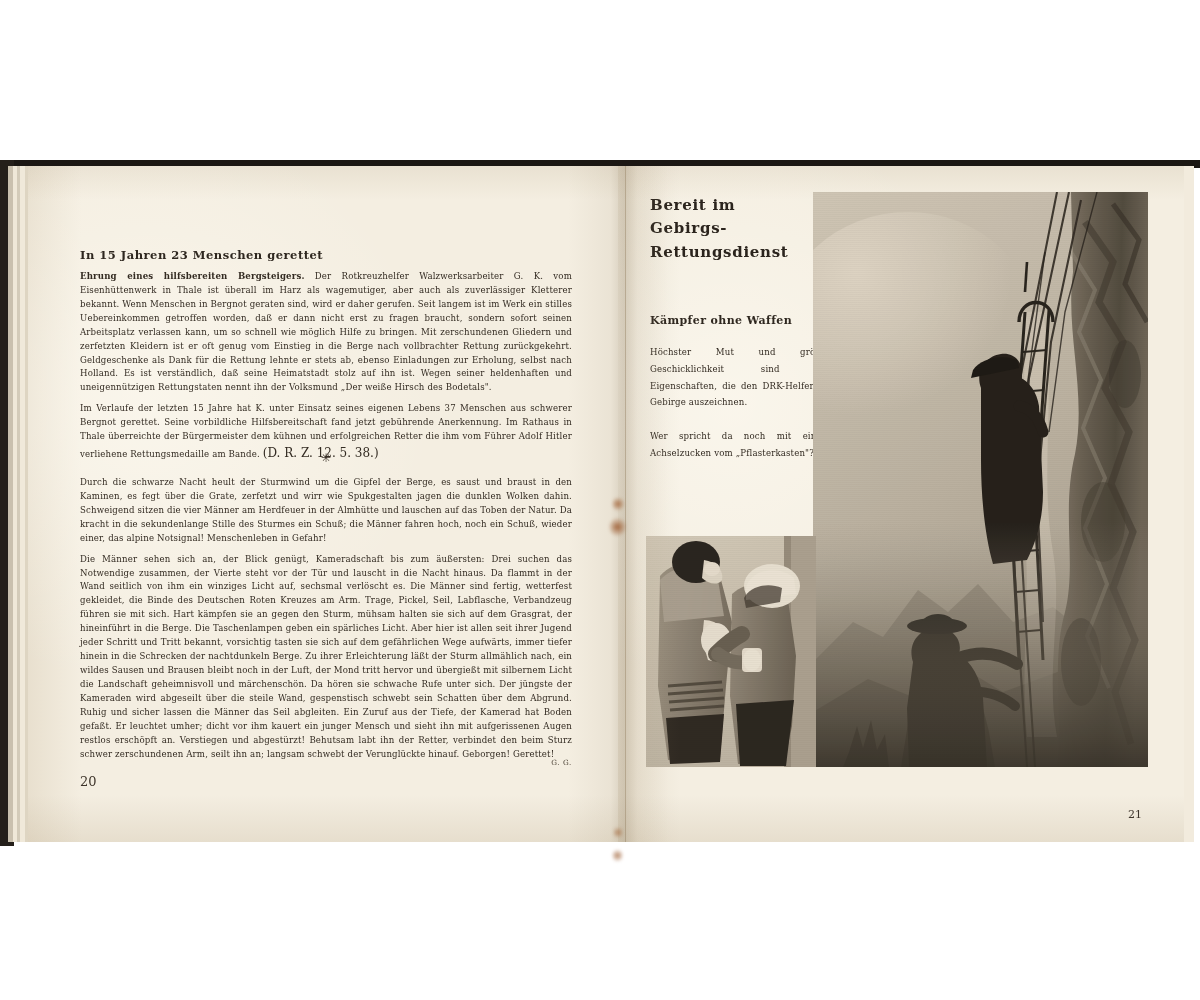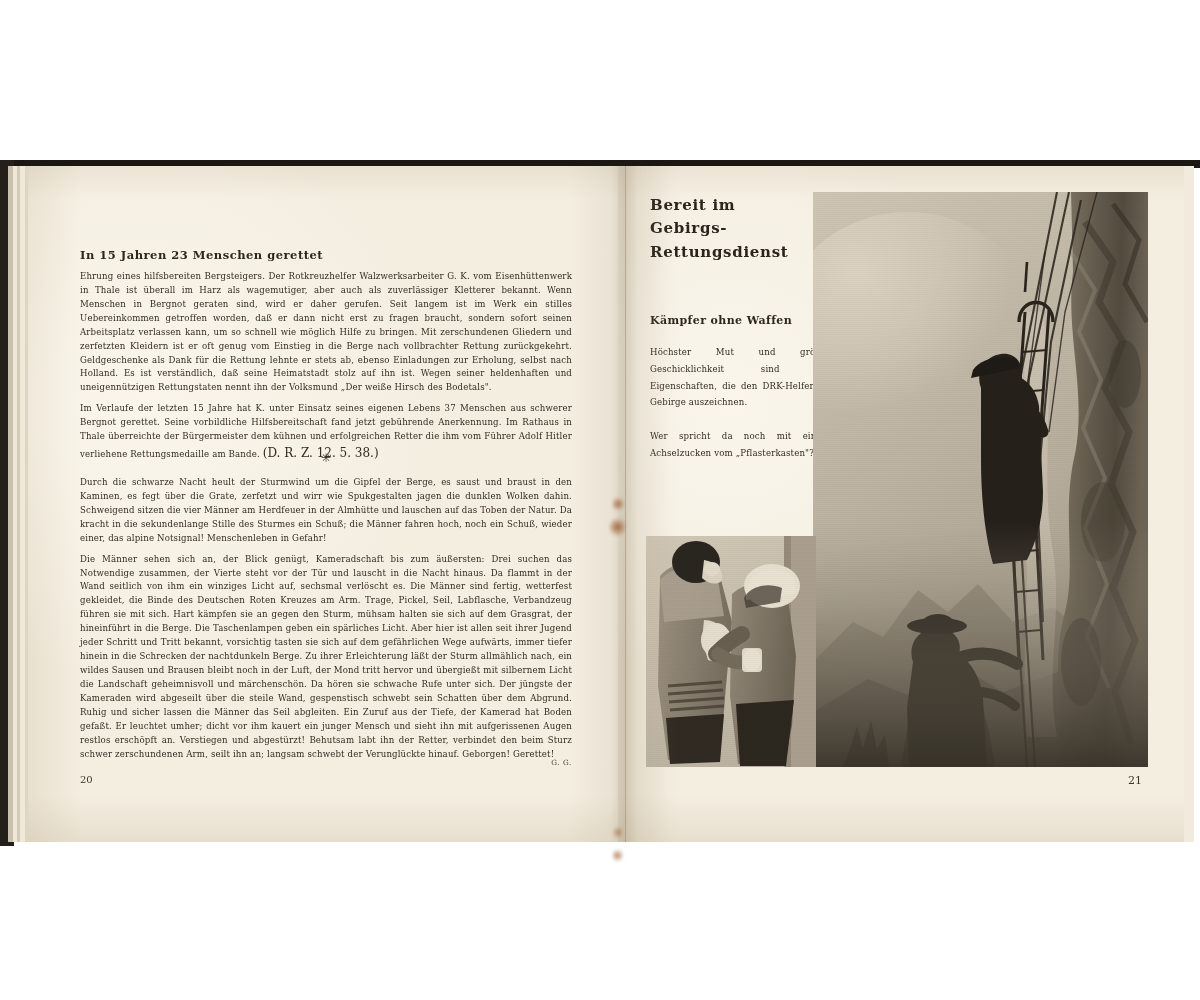--- a/index.html
+++ b/index.html
@@ -156,21 +156,21 @@
     width: 492px;
     color: #332b22;
     font-family: "DejaVu Serif", serif;
     font-size: 8.6px;
     line-height: 1.62;
     text-align: justify;
     letter-spacing: 0.15px;
   }
   .body-col p { margin: 0 0 7px 0; }
   .body-col p:last-child { margin-bottom: 0; }
-  .lead-in { font-weight: 400; margin-top: 20px; }
+  .lead-in { font-weight: 700; margin-top: 20px; }
   .cite { font-size: 12px; letter-spacing: 0; }
 
   #para-block-1 { top: 104px; }
   #para-block-2 { top: 310px; }
 
   #asterisk {
     position: absolute;
     left: 52px;
     top: 285px;
     width: 492px;
@@ -187,21 +187,21 @@
     text-align: right;
     font-size: 7.2px;
     color: #4a4034;
     letter-spacing: 0.6px;
   }
 
   #folio-left {
     position: absolute;
     left: 52px;
     top: 608px;
-    font-size: 10px;
+    font-size: 13px;
     color: #3d342a;
     font-family: "DejaVu Serif", serif;
     text-align: center;
   }
 
   
   #headline-right {
     position: absolute;
     left: 32px;
     top: 28px;
@@ -237,21 +237,21 @@
     line-height: 1.95;
     text-align: justify;
     letter-spacing: 0.15px;
   }
   #body-right p { margin: 0 0 17px 0; }
   #body-right p:last-child { margin-bottom: 0; }
 
   #folio-right {
     position: absolute;
     right: 42px;
-    top: 608px;
+    top: 642px;
     font-size: 11px;
     color: #3d342a;
     font-family: "DejaVu Serif", serif;
   }
 
   
   .photo {
     position: absolute;
     overflow: hidden;
     background: #b9b2a6;

